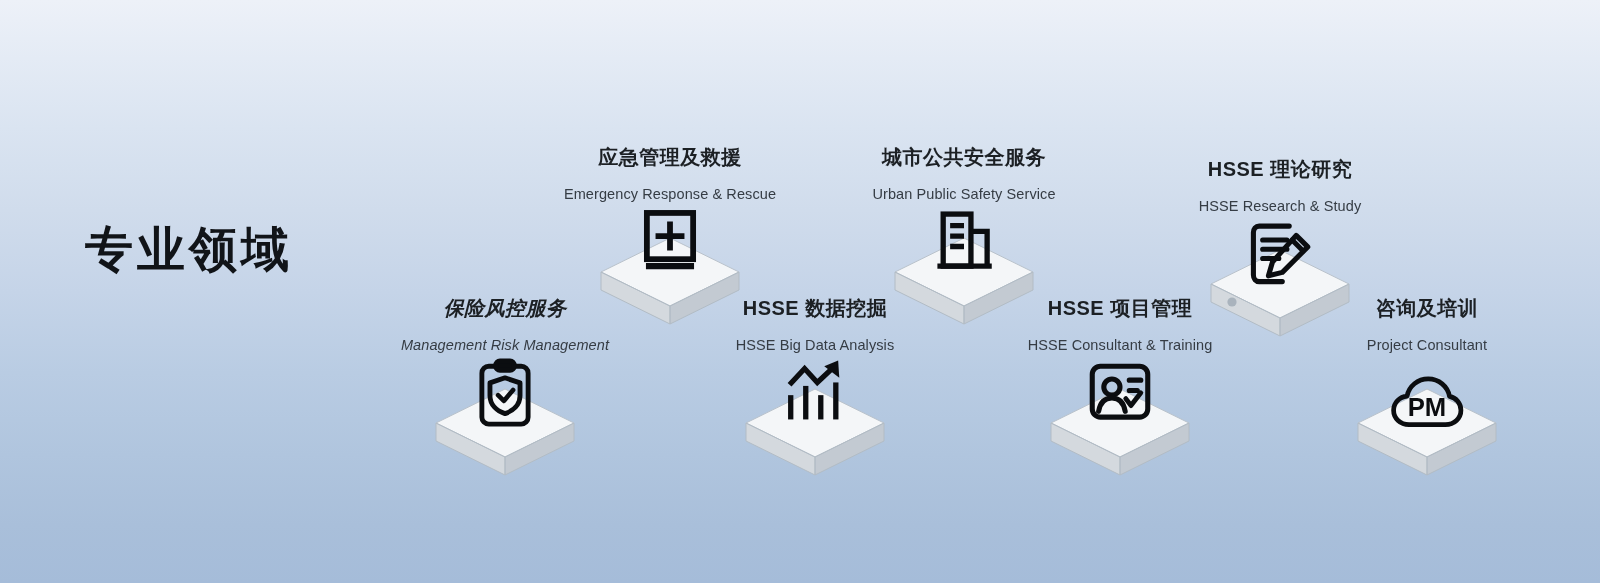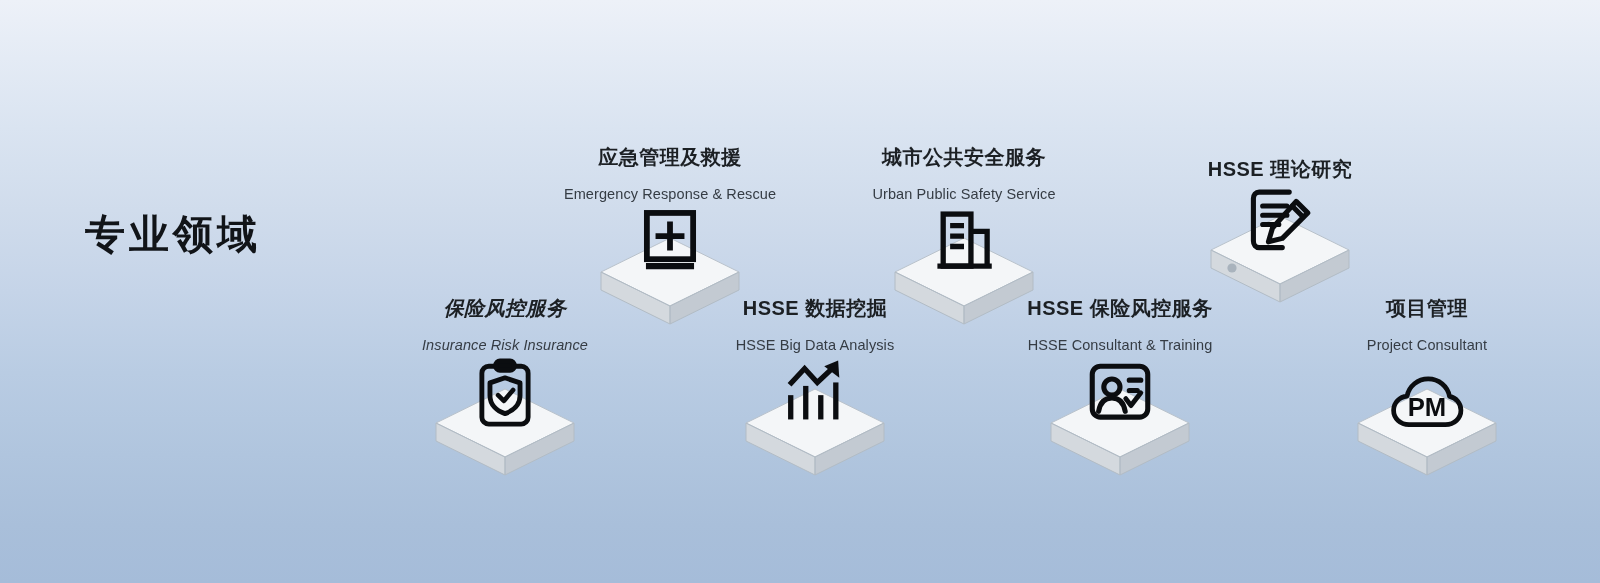--- a/index.html
+++ b/index.html
@@ -19,22 +19,22 @@
        #b0c5de 78%,
        #a9bfda 90%,
        #a5bcd9 100%);
     position:relative;
   }
   #stage { position:absolute; inset:0; }
 
   
   .page-title {
     position:absolute;
-    left:85px; top:212px;
-    font-size:40px;
+    left:85px; top:224px;
+    font-size:48px;
     font-weight:bold;
     letter-spacing:4px;
     color:#111418;
     line-height:1.1;
     white-space:nowrap;
     text-align:center;
   }
 
   
   .domain-item { position:absolute; }
@@ -75,21 +75,21 @@
 </head>
 <body>
 
 <div id="stage">
 
   <div class="page-title">专业领域</div>
 
   <div class="domain-item" style="left:390px; top:296px; width:230px;font-style:italic;">
     <div class="labels">
       <div class="label-cn">保险风控服务</div>
-      <div class="label-en">Insurance Risk Insurance</div>
+      <div class="label-en">Management Risk Management</div>
     </div>
     <div class="icon-stack">
       <div class="pedestal">
         <svg viewBox="0 0 150 98">
           <polygon points="75,6 144,40 75,74 6,40" fill="#f4f6f8"></polygon>
           <polygon points="6,40 75,74 75,92 6,58" fill="#d4d9de"></polygon>
           <polygon points="144,40 75,74 75,92 144,58" fill="#c3cad2"></polygon>
           <polygon points="75,6 144,40 75,74 6,40" fill="none" stroke="#b9c2cb" stroke-width="1"></polygon>
           <polygon points="6,40 75,74 75,92 6,58" fill="none" stroke="#b2bcc5" stroke-width="1"></polygon>
           <polygon points="144,40 75,74 75,92 144,58" fill="none" stroke="#b2bcc5" stroke-width="1"></polygon>
@@ -193,21 +193,21 @@
             <polyline points="10,24 23,10 34,22 50,7"></polyline>
           </g>
           <polygon points="52,3 53,18 40,8" fill="#0b0d10"></polygon>
         </svg>
       </div>
     </div>
   </div>
 
   <div class="domain-item" style="left:1005px; top:296px; width:230px;">
     <div class="labels">
-      <div class="label-cn">HSSE 保险风控服务</div>
+      <div class="label-cn">HSSE 项目管理</div>
       <div class="label-en">HSSE Consultant &amp; Training</div>
     </div>
     <div class="icon-stack">
       <div class="pedestal">
         <svg viewBox="0 0 150 98">
           <polygon points="75,6 144,40 75,74 6,40" fill="#f4f6f8"></polygon>
           <polygon points="6,40 75,74 75,92 6,58" fill="#d4d9de"></polygon>
           <polygon points="144,40 75,74 75,92 144,58" fill="#c3cad2"></polygon>
           <polygon points="75,6 144,40 75,74 6,40" fill="none" stroke="#b9c2cb" stroke-width="1"></polygon>
           <polygon points="6,40 75,74 75,92 6,58" fill="none" stroke="#b2bcc5" stroke-width="1"></polygon>
@@ -224,20 +224,21 @@
             <polyline points="37,36 41.5,42 50,31" stroke-width="4.2"></polyline>
           </g>
         </svg>
       </div>
     </div>
   </div>
 
   <div class="domain-item" style="left:1165px; top:157px; width:230px;">
     <div class="labels">
       <div class="label-cn">HSSE 理论研究</div>
+      <div class="label-en">HSSE Research &amp; Study</div>
     </div>
     <div class="icon-stack">
       <div class="pedestal">
         <svg viewBox="0 0 150 98">
           <polygon points="75,6 144,40 75,74 6,40" fill="#f4f6f8"></polygon>
           <polygon points="6,40 75,74 75,92 6,58" fill="#d4d9de"></polygon>
           <polygon points="144,40 75,74 75,92 144,58" fill="#c3cad2"></polygon>
           <polygon points="75,6 144,40 75,74 6,40" fill="none" stroke="#b9c2cb" stroke-width="1"></polygon>
           <polygon points="6,40 75,74 75,92 6,58" fill="none" stroke="#b2bcc5" stroke-width="1"></polygon>
           <polygon points="144,40 75,74 75,92 144,58" fill="none" stroke="#b2bcc5" stroke-width="1"></polygon>
@@ -252,21 +253,21 @@
             <path d="M46 15 L56 25 L34 47 L22 50 L25.5 38 Z"></path>
             <path d="M42.5 19 L52 28.5"></path>
           </g>
         </svg>
       </div>
     </div>
   </div>
 
   <div class="domain-item" style="left:1312px; top:296px; width:230px;">
     <div class="labels">
-      <div class="label-cn">项目管理</div>
+      <div class="label-cn">咨询及培训</div>
       <div class="label-en">Project Consultant</div>
     </div>
     <div class="icon-stack">
       <div class="pedestal">
         <svg viewBox="0 0 150 98">
           <polygon points="75,6 144,40 75,74 6,40" fill="#f4f6f8"></polygon>
           <polygon points="6,40 75,74 75,92 6,58" fill="#d4d9de"></polygon>
           <polygon points="144,40 75,74 75,92 144,58" fill="#c3cad2"></polygon>
           <polygon points="75,6 144,40 75,74 6,40" fill="none" stroke="#b9c2cb" stroke-width="1"></polygon>
           <polygon points="6,40 75,74 75,92 6,58" fill="none" stroke="#b2bcc5" stroke-width="1"></polygon>

